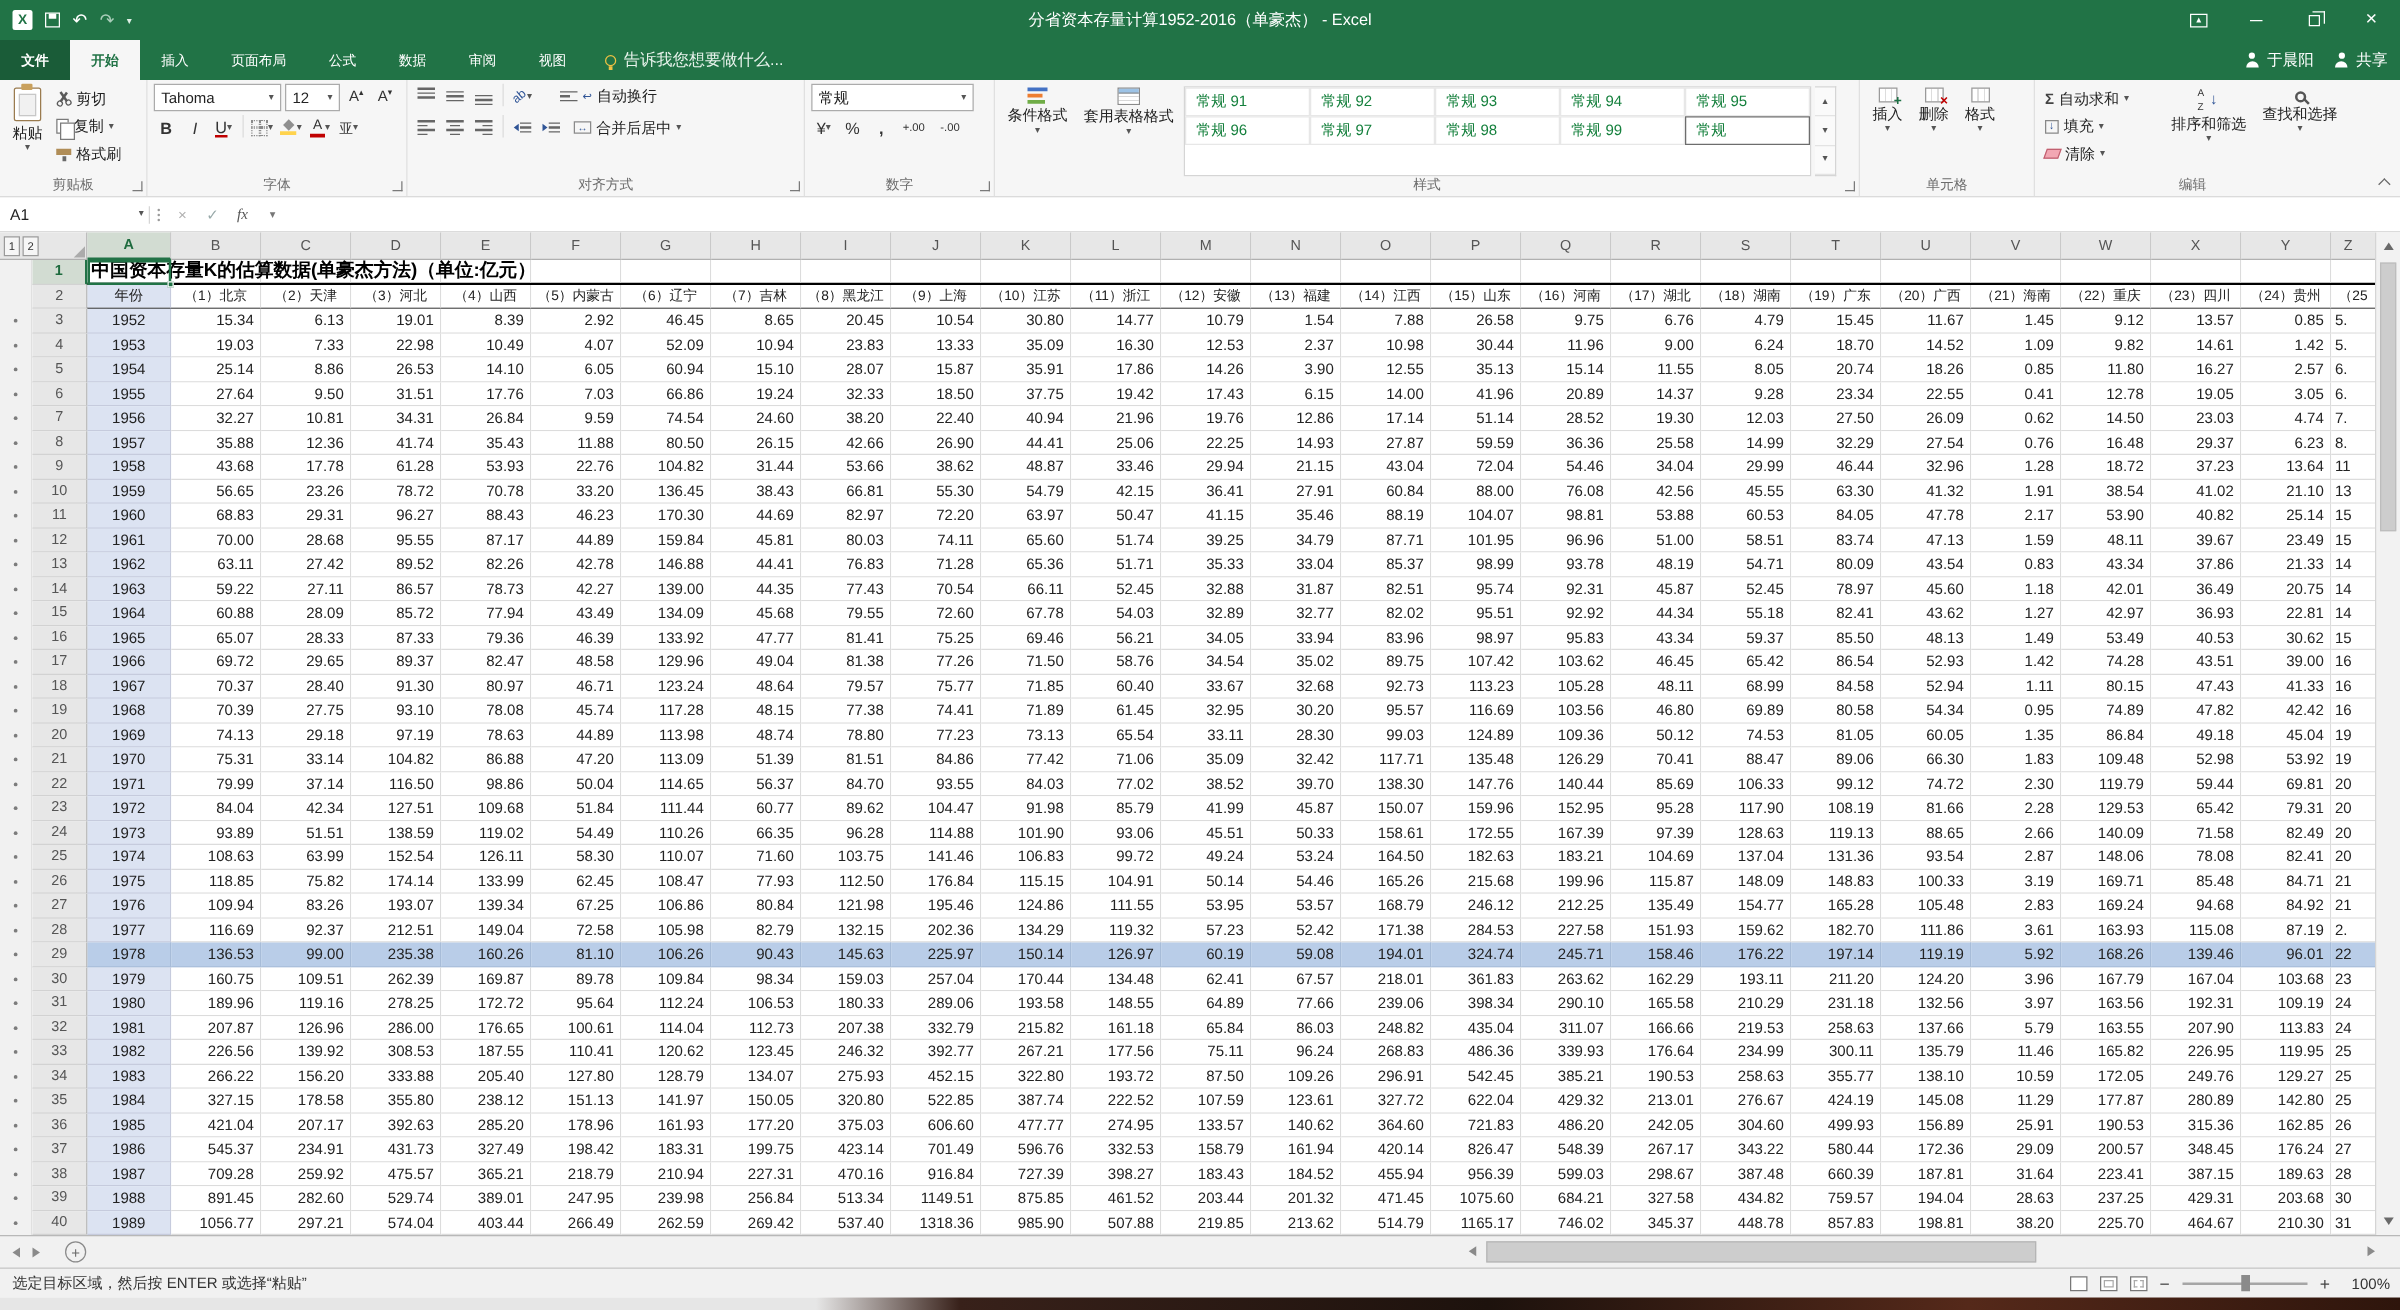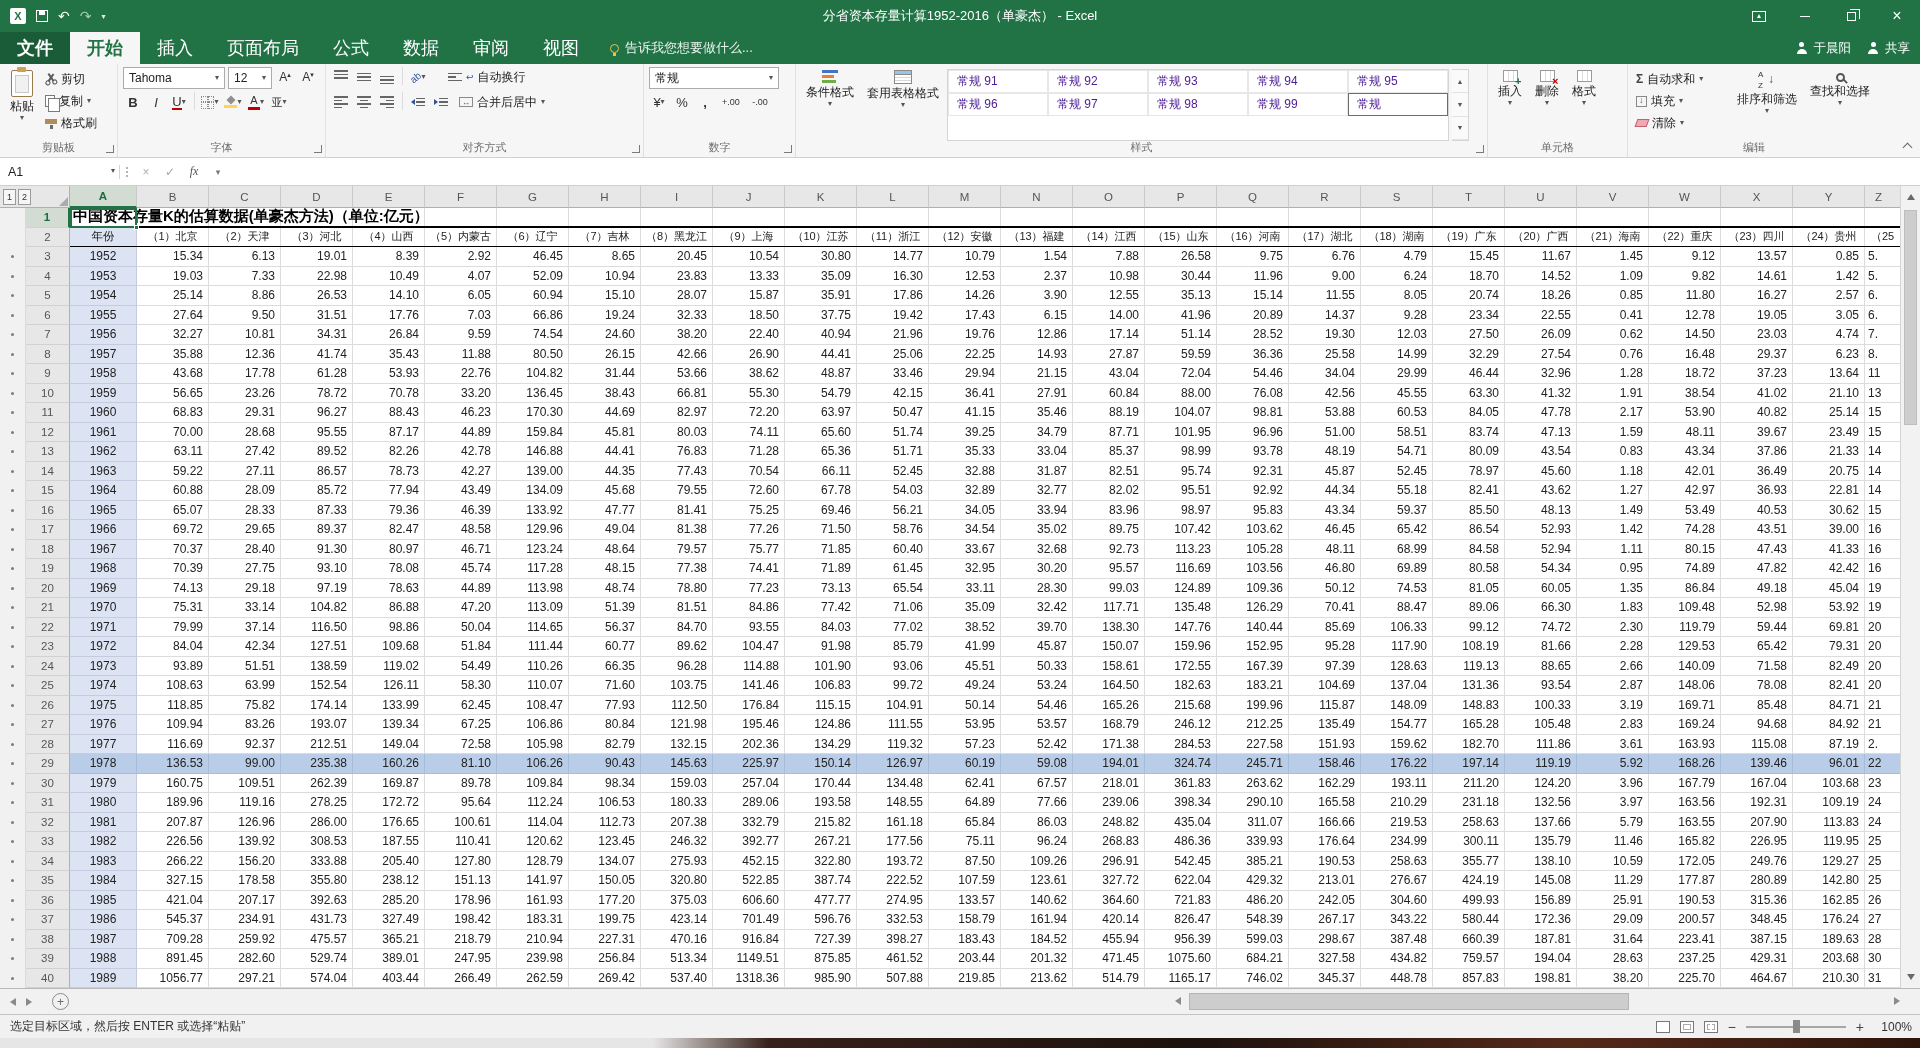--- a/index.html
+++ b/index.html
@@ -20,21 +20,21 @@
   .winbtn{width:46px;height:32px;display:flex;align-items:center;justify-content:center}
   .ic-min{width:10px;height:0;border-top:1.4px solid #fff}
   .ic-restore{width:9px;height:9px;border:1.2px solid #fff;position:relative;background:transparent}
   .ic-restore::after{content:"";position:absolute;left:2px;top:-4px;width:9px;height:9px;border:1.2px solid #fff;border-bottom:none;border-left:none}
   .ic-close{font-size:16px;line-height:1;color:#fff}
   .ic-ribopts{width:14px;height:11px;border:1.2px solid #fff;position:relative}
   .ic-ribopts::after{content:"";position:absolute;left:4px;top:2px;border-left:2.5px solid transparent;border-right:2.5px solid transparent;border-bottom:4px solid #fff}
 
   
   #tabrow{position:absolute;left:0;top:32px;width:1920px;height:32px;background:#217346;display:flex;align-items:stretch;color:#fff}
-  .rtab{padding:0 17px;display:flex;align-items:center;font-size:18px;white-space:nowrap}
+  .rtab{padding:0 17px;display:flex;align-items:center;font-size:11px;white-space:nowrap}
   .rtab.file{background:#1a5c38;font-weight:bold}
   .rtab.active{background:#f6f6f6;color:#217346;font-weight:bold}
   #tellme{display:flex;align-items:center;gap:6px;margin-left:14px;font-size:13px;color:#e8f3ec}
   .ic-bulb{width:9px;height:9px;border:1.5px solid #f0c243;border-radius:50%;position:relative}
   .ic-bulb::after{content:"";position:absolute;left:2px;bottom:-4px;width:3px;height:3px;background:#f0c243}
   #tabrow-right{position:absolute;right:10px;top:32px;height:32px;display:flex;align-items:center;gap:16px;color:#fff;font-size:12.5px}
   .ic-person{width:12px;height:12px;position:relative}
   .ic-person::before{content:"";position:absolute;left:3.5px;top:0;width:5px;height:5px;border-radius:50%;background:#fff}
   .ic-person::after{content:"";position:absolute;left:1px;bottom:0;width:10px;height:5px;border-radius:5px 5px 0 0;background:#fff}
   .acct{display:flex;align-items:center;gap:6px}
@@ -94,21 +94,21 @@
   .ic-merge{width:14px;height:10px;border:1px solid #8a8a8a;display:flex;align-items:center;justify-content:center;font-size:8px;color:#2f5496}
   .ic-cf{display:flex;flex-direction:column;gap:2px;width:16px}
   .ic-cf i{height:3px}
   .ic-cf i:nth-child(1){background:#4472c4;width:100%}
   .ic-cf i:nth-child(2){background:#ed7d31;width:75%}
   .ic-cf i:nth-child(3){background:#70ad47;width:88%}
   .ic-table{width:18px;height:14px;border:1px solid #8a8a8a;display:flex;flex-direction:column}
   .ic-table i:first-child{height:4px;background:#9dc3e6;border-bottom:1px solid #8a8a8a}
   .ic-table i:last-child{flex:1;background:repeating-linear-gradient(#fff 0 2px,#d8d8d8 2px 3px)}
   #style-gallery{display:grid;grid-template-columns:repeat(5,100px);grid-auto-rows:23px;border:1px solid #d5d5d5;background:#fff;margin-top:2px}
-  .gitem{border:1px solid #e7e7e7;font-size:12px;display:flex;align-items:center;padding-left:8px;color:#4c1d95;white-space:nowrap;overflow:hidden}
+  .gitem{border:1px solid #e7e7e7;font-size:12px;display:flex;align-items:center;padding-left:8px;color:#15803d;white-space:nowrap;overflow:hidden}
   .gitem.gsel{border:1.6px solid #6d6d6d}
   .garrows{width:17px;display:flex;flex-direction:column;margin-top:2px;border:1px solid #d5d5d5;border-left:none;background:#fafafa}
   .garrows span{flex:1;display:flex;align-items:center;justify-content:center;font-size:7px;color:#555;border-bottom:1px solid #e3e3e3}
   .ic-cells{width:15px;height:12px;border:1px solid #9a9a9a;background:repeating-linear-gradient(90deg,#fff 0 4px,#ddd 4px 5px);position:relative}
   .ic-cells .mark{position:absolute;right:-5px;bottom:-6px;font-size:11px;font-weight:bold;line-height:1}
   .mark.g{color:#1e7145}.mark.r{color:#c00000}
   .ic-filldown{width:11px;height:11px;border:1px solid #888;position:relative;flex:none}
   .ic-filldown::after{content:"↓";position:absolute;left:2px;top:-2px;font-size:9px;color:#2f5496}
   .ic-eraser{width:12px;height:8px;background:#f2a7b3;border:1px solid #c06070;transform:skewX(-20deg);flex:none}
   .ic-sort{position:relative;width:18px;height:20px;flex:none}

